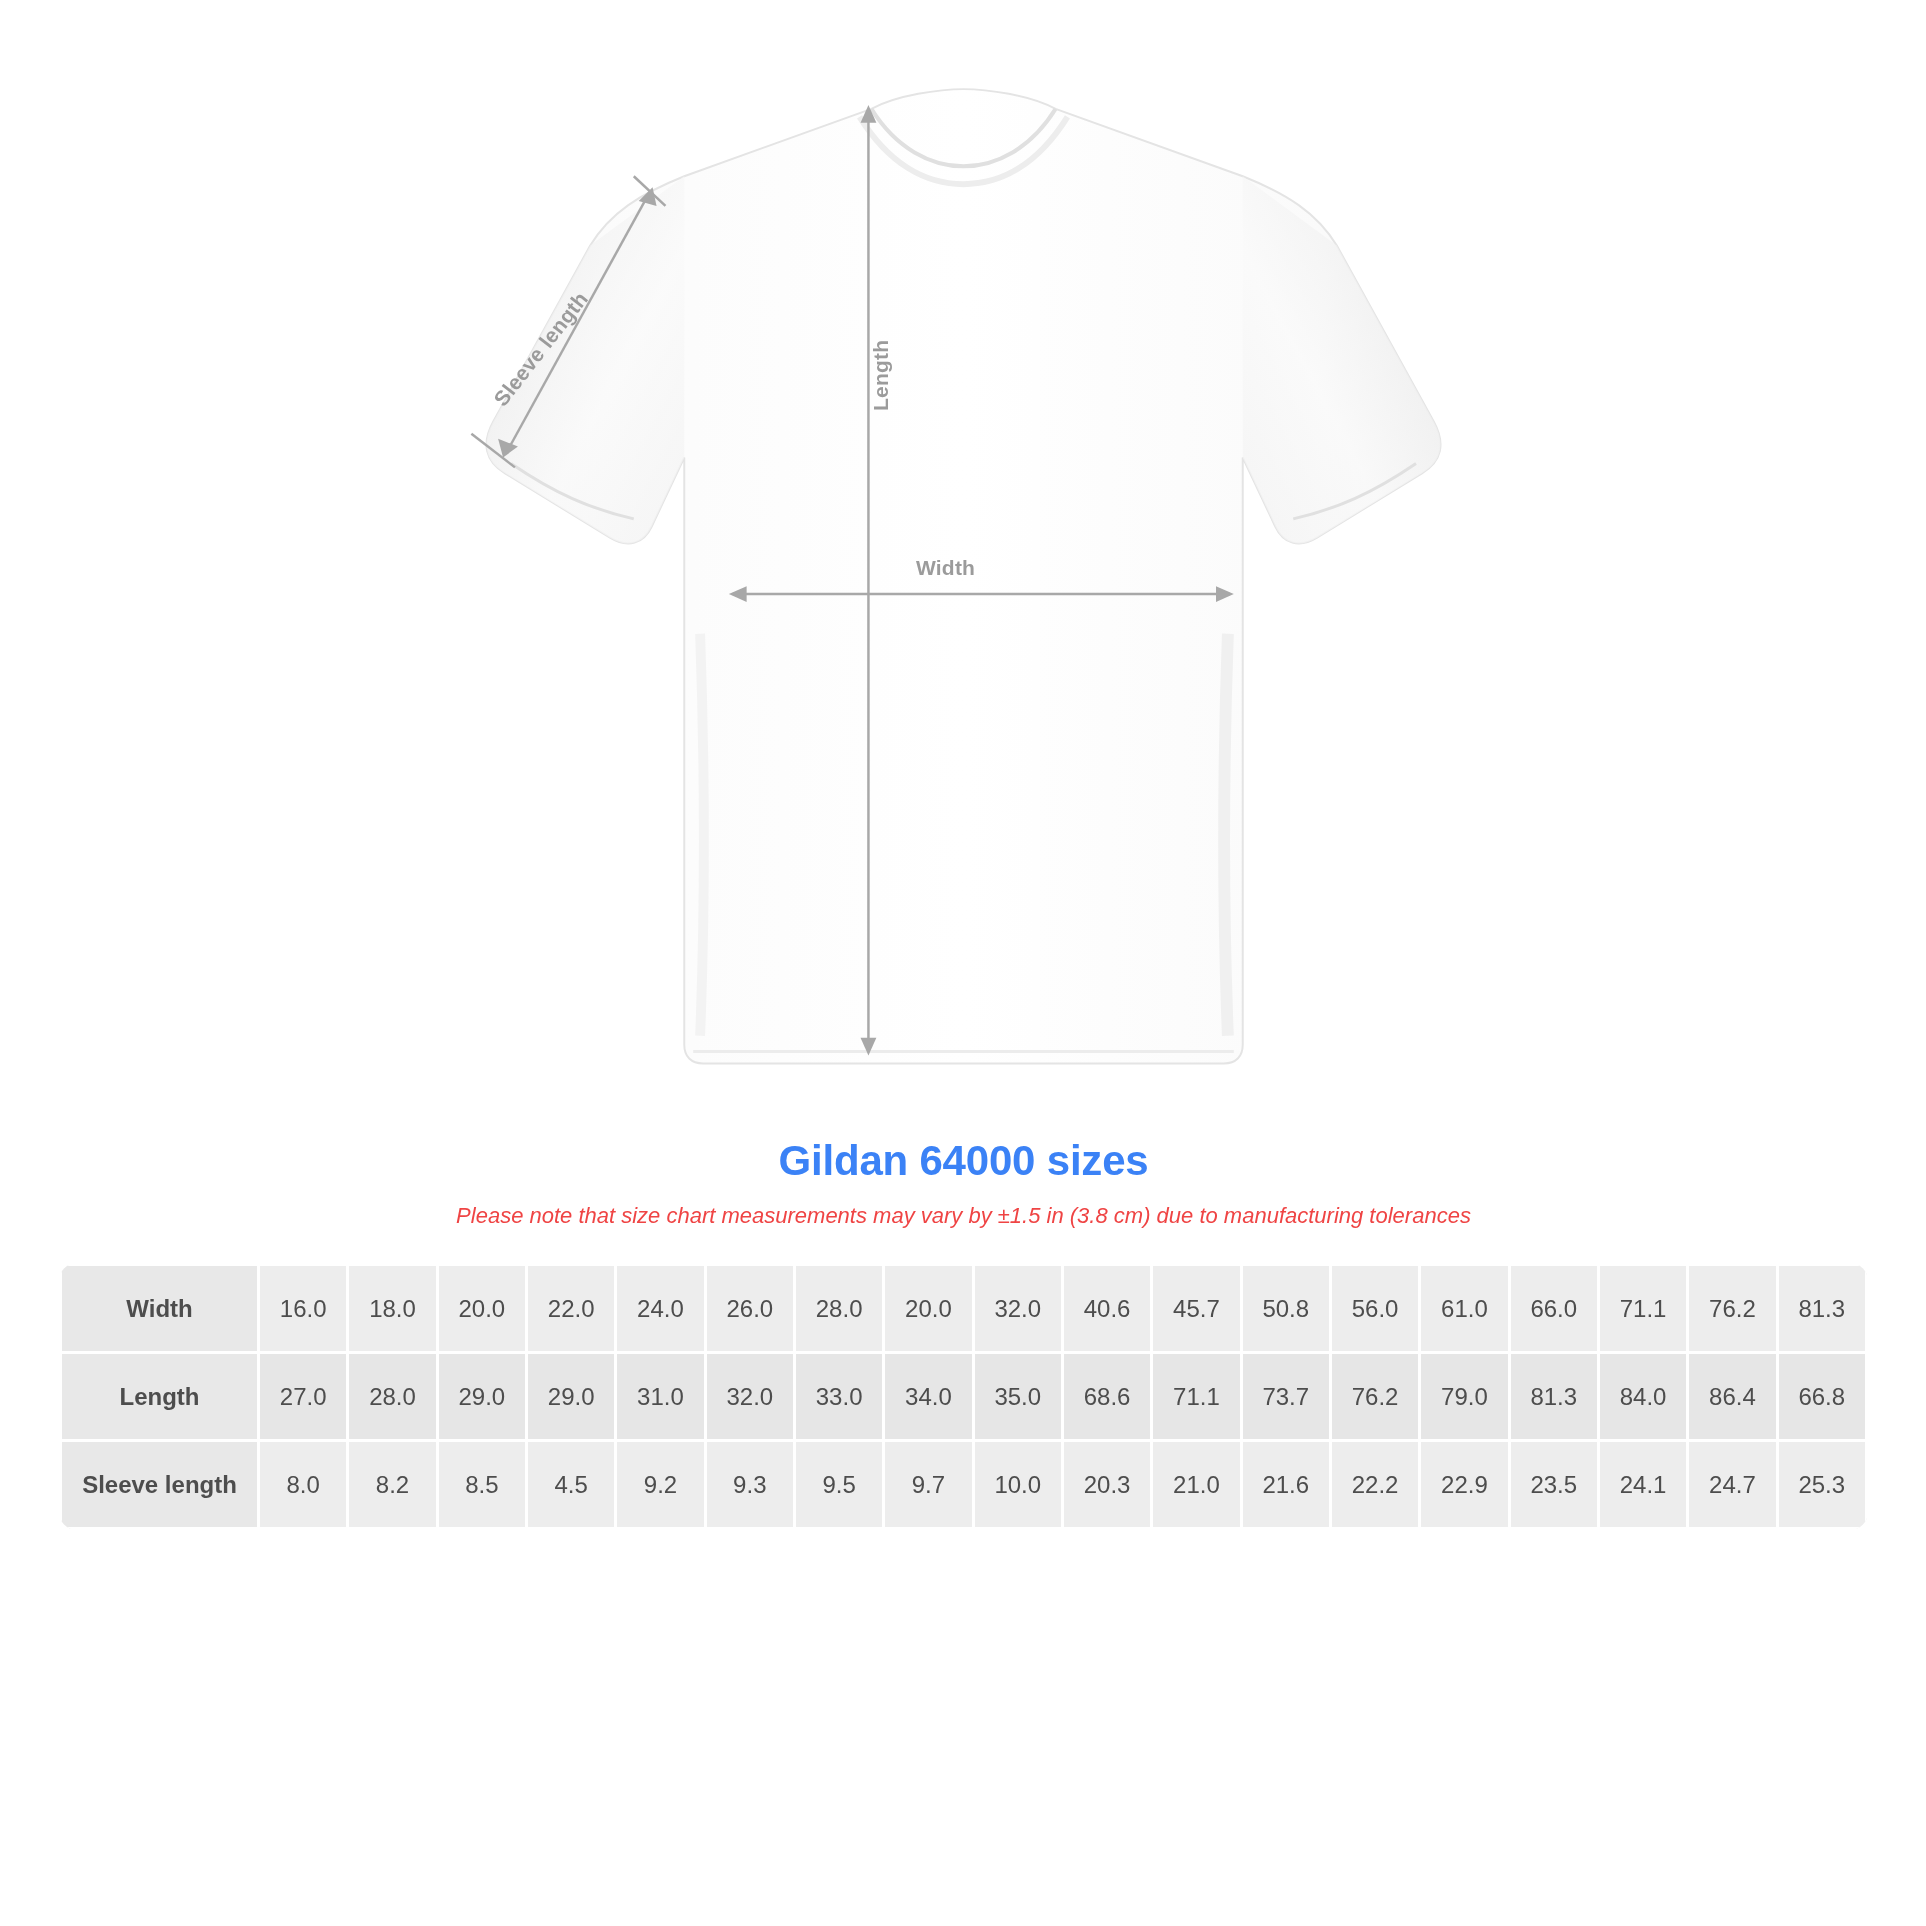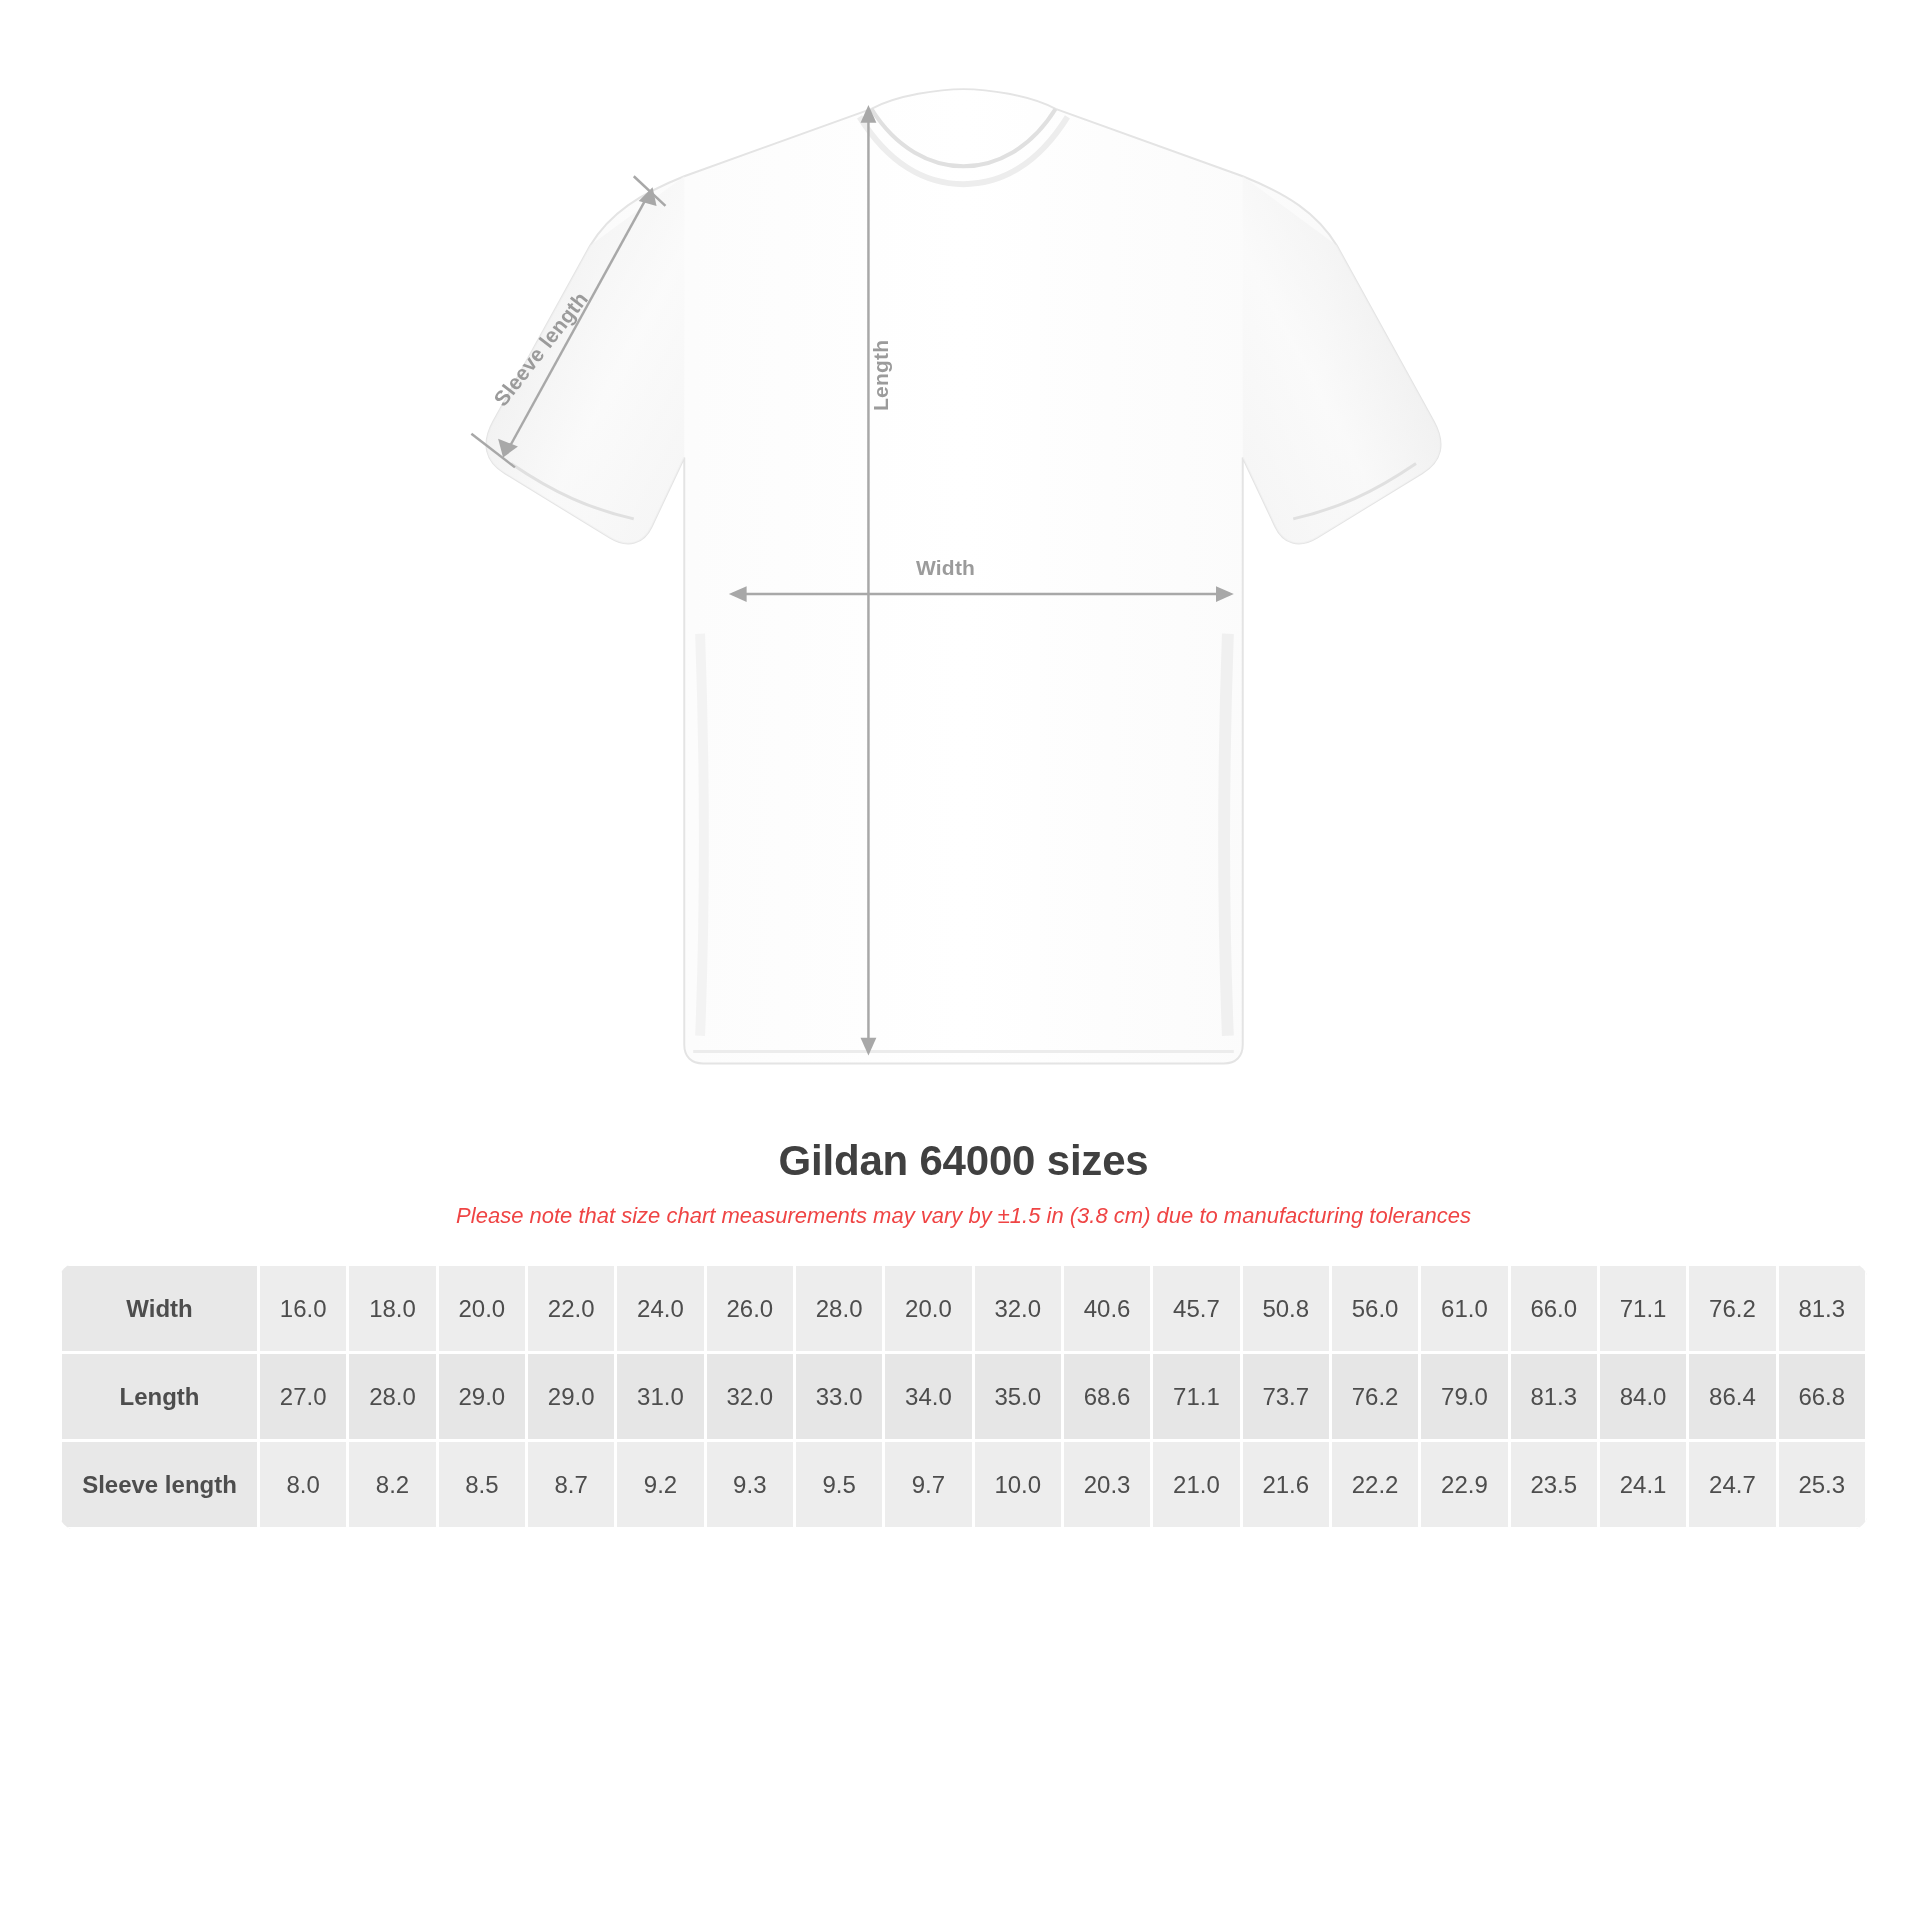--- a/index.html
+++ b/index.html
@@ -55,21 +55,21 @@
   }
 
   
   .title-block {
     text-align: center;
     margin-top: 28px;
   }
   .chart-title {
     font-size: 42px;
     font-weight: bold;
-    color: #404040;
+    color: #3b82f6;
     margin: 0;
     letter-spacing: -0.2px;
   }
   .chart-note {
     font-size: 22px;
     font-style: italic;
     color: #ef4444;
     margin: 18px 0 0 0;
   }
 
@@ -287,21 +287,21 @@
           <td class="value-cell">84.0</td>
           <td class="value-cell">86.4</td>
           <td class="value-cell">66.8</td>
         </tr>
 
         <tr class="data-row">
           <td class="row-head-label">Sleeve length</td>
           <td class="value-cell">8.0</td>
           <td class="value-cell">8.2</td>
           <td class="value-cell">8.5</td>
-          <td class="value-cell">8.7</td>
+          <td class="value-cell">4.5</td>
           <td class="value-cell">9.2</td>
           <td class="value-cell">9.3</td>
           <td class="value-cell">9.5</td>
           <td class="value-cell">9.7</td>
           <td class="value-cell">10.0</td>
           <td class="value-cell">20.3</td>
           <td class="value-cell">21.0</td>
           <td class="value-cell">21.6</td>
           <td class="value-cell">22.2</td>
           <td class="value-cell">22.9</td>

